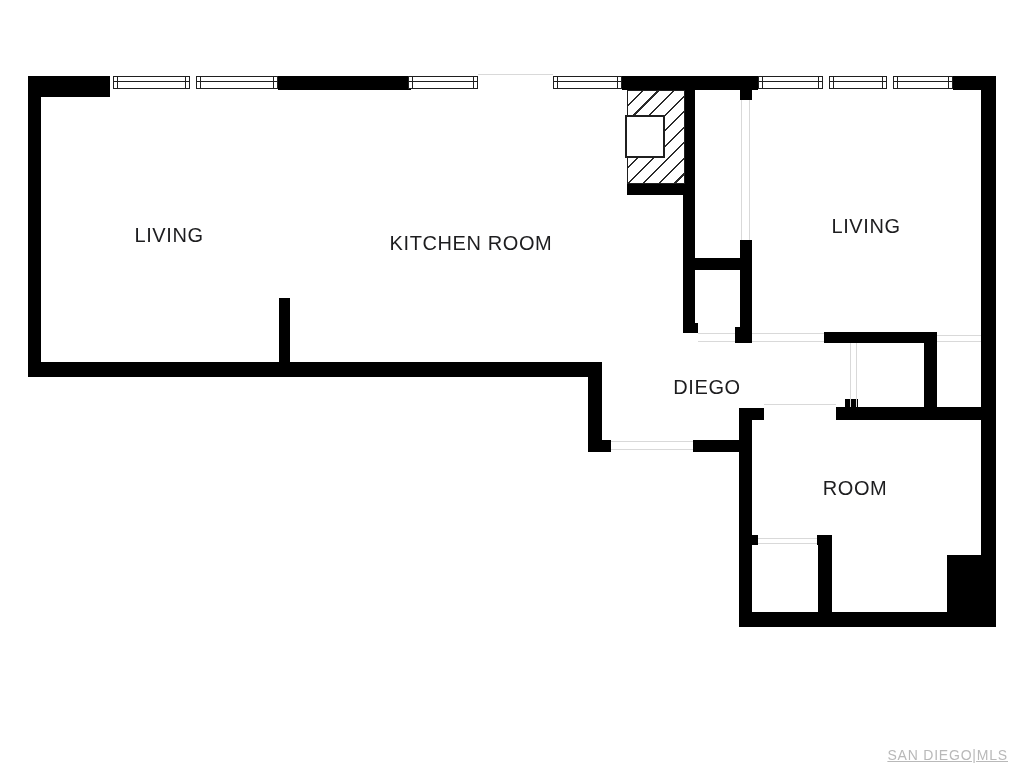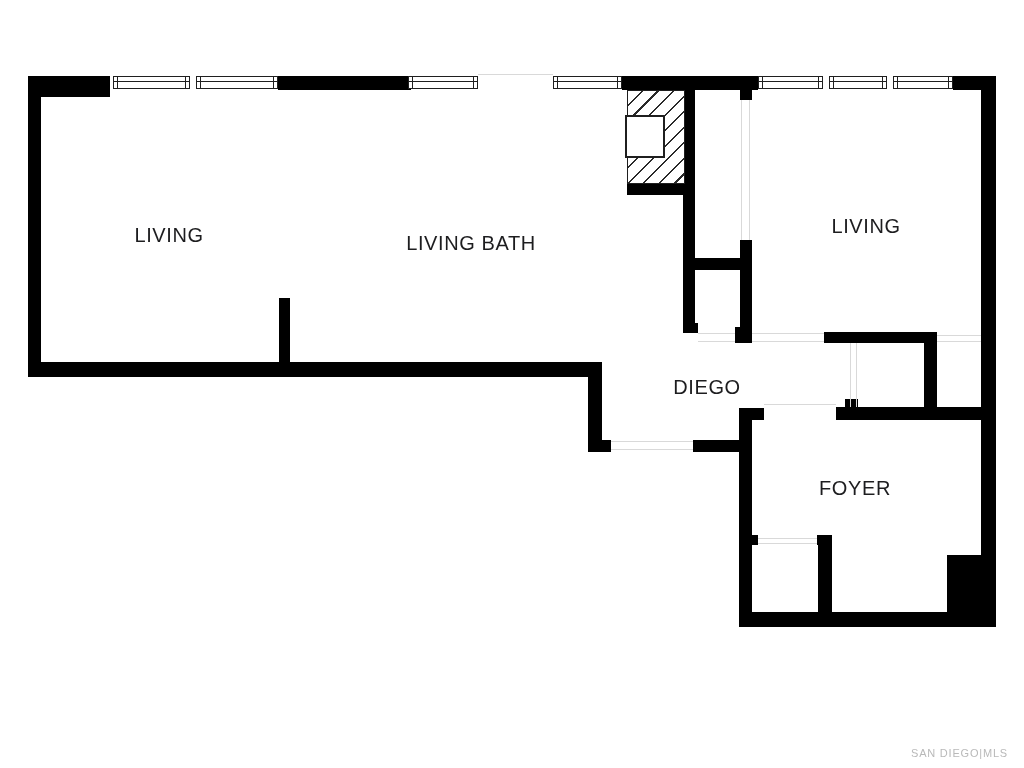--- a/index.html
+++ b/index.html
@@ -66,23 +66,24 @@
     color: var(--label, #1d1d1f);
     font-size: 20px;
     letter-spacing: 0.6px;
     white-space: nowrap;
   }
   .watermark {
     position: absolute;
     right: 16px;
     top: 747px;
     color: var(--wm, #b9b9b9);
-    font-size: 11px;
+    font-size: 14px;
     letter-spacing: 0.8px;
     white-space: nowrap;
+    text-decoration: underline;
   }
 </style>
 </head>
 <body>
 
 <div id="plan">
   <span class="watermark">SAN DIEGO|MLS</span>
 <div class="wall" style="left: 28px; top: 76px; width: 82px; height: 21px;"></div>
     <div class="wall" style="left: 28px; top: 76px; width: 13px; height: 301px;"></div>
     <div class="wall" style="left: 278px; top: 76px; width: 133px; height: 14px;"></div>
@@ -159,17 +160,17 @@
     <div class="oline" style="left: 850px; top: 343px; width: 1px; height: 64px;"></div>
     <div class="oline" style="left: 856px; top: 343px; width: 1px; height: 64px;"></div>
     <div class="oline" style="left: 764px; top: 404px; width: 72px; height: 1px;"></div>
     <div class="oline" style="left: 611px; top: 441px; width: 82px; height: 1px;"></div>
     <div class="oline" style="left: 611px; top: 449px; width: 82px; height: 1px;"></div>
     <div class="oline" style="left: 758px; top: 538px; width: 59px; height: 1px;"></div>
     <div class="oline" style="left: 758px; top: 543px; width: 59px; height: 1px;"></div>
     <div class="hatch" style="left: 627px; top: 90px; width: 58px; height: 94px;"></div>
     <div class="hatch-inner" style="left: 625px; top: 115px; width: 40px; height: 43px;"></div>
     <div class="room-label" style="left: 169px; top: 235px;">LIVING</div>
-    <div class="room-label" style="left: 471px; top: 243px;">LIVING BATH</div>
+    <div class="room-label" style="left: 471px; top: 243px;">KITCHEN ROOM</div>
     <div class="room-label" style="left: 866px; top: 226px;">LIVING</div>
     <div class="room-label" style="left: 707px; top: 387px;">DIEGO</div>
-    <div class="room-label" style="left: 855px; top: 488px;">FOYER</div>
+    <div class="room-label" style="left: 855px; top: 488px;">ROOM</div>
   </div>
 
 </body></html>

